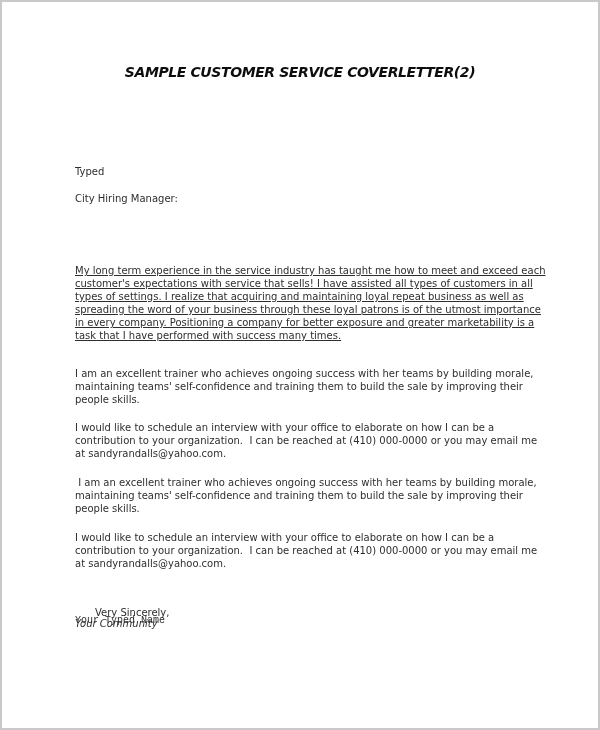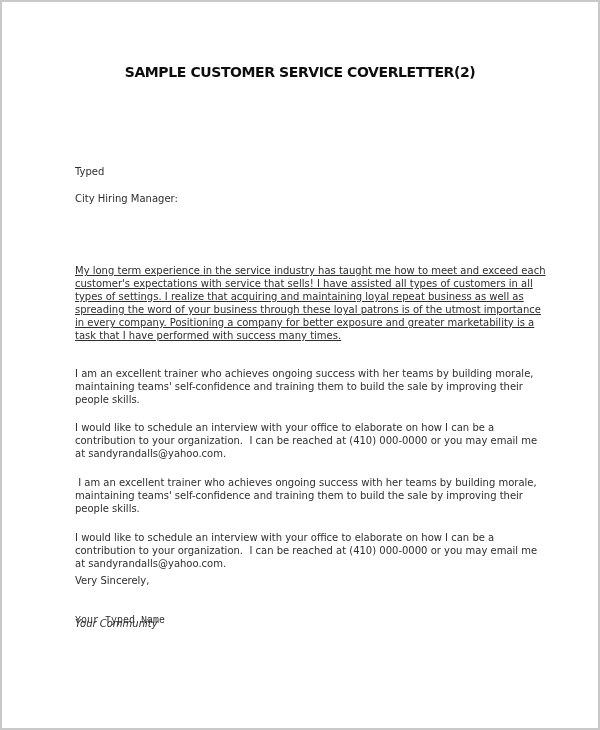--- a/index.html
+++ b/index.html
@@ -15,20 +15,21 @@
     overflow: hidden;
   }
   .title {
     position: absolute;
     top: 62px;
     left: 0;
     right: 0;
     text-align: center;
     font-size: 14px;
     font-weight: bold;
+    font-style: italic;
     letter-spacing: -0.4px;
     color: #0d0d0d;
     white-space: pre;
   }
   .block {
     position: absolute;
     left: 73px;
     font-size: 10px;
     line-height: 13px;
     white-space: pre;
@@ -66,19 +67,19 @@
 at sandyrandalls@yahoo.com.</div>
 
   <div class="block" style="top:474px;"> I am an excellent trainer who achieves ongoing success with her teams by building morale,
 maintaining teams' self-confidence and training them to build the sale by improving their
 people skills.</div>
 
   <div class="block" style="top:529px;">I would like to schedule an interview with your office to elaborate on how I can be a
 contribution to your organization.  I can be reached at (410) 000-0000 or you may email me
 at sandyrandalls@yahoo.com.</div>
 
-  <div class="block" style="top:572px;">Very Sincerely,</div>
+  <div class="block" style="top:604px;margin-left:20px;">Very Sincerely,</div>
 
   <div class="block italic" style="top:615px;">Your Community</div>
 
   <div class="block" style="top:612px;font-family:Liberation Mono, monospace;">Your Typed Name</div>
 
 </div>
 
 </body></html>

